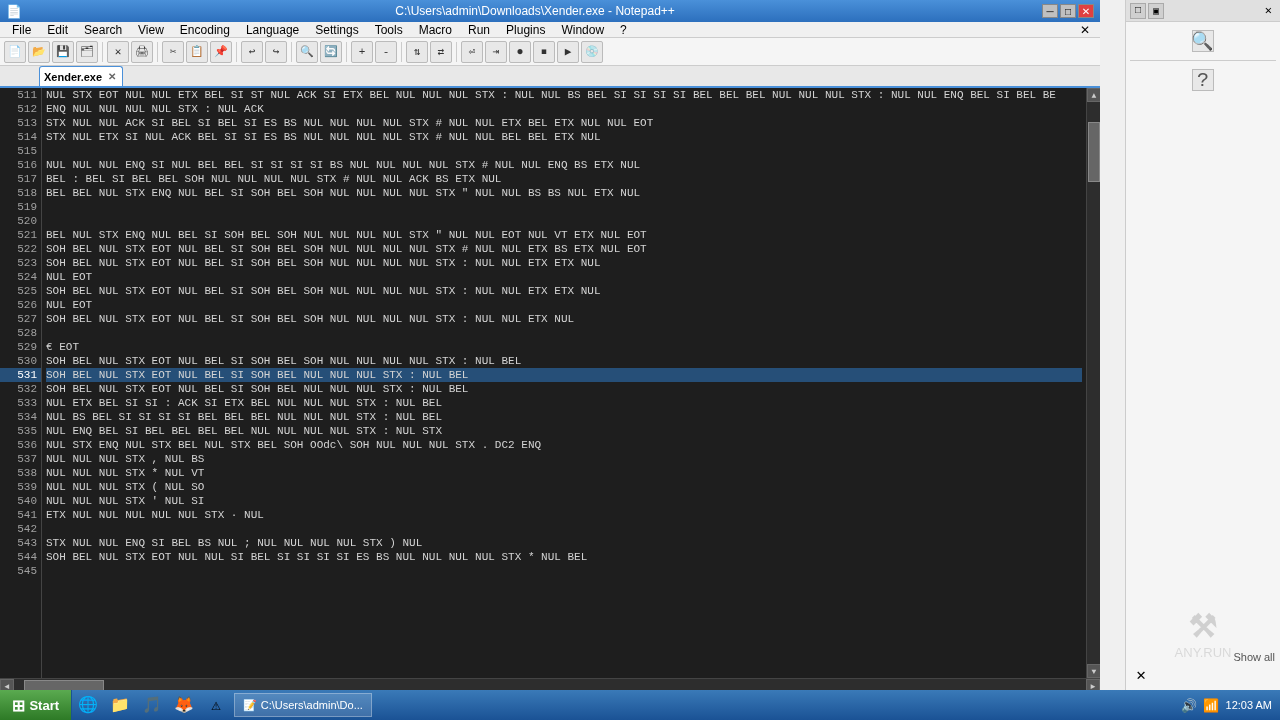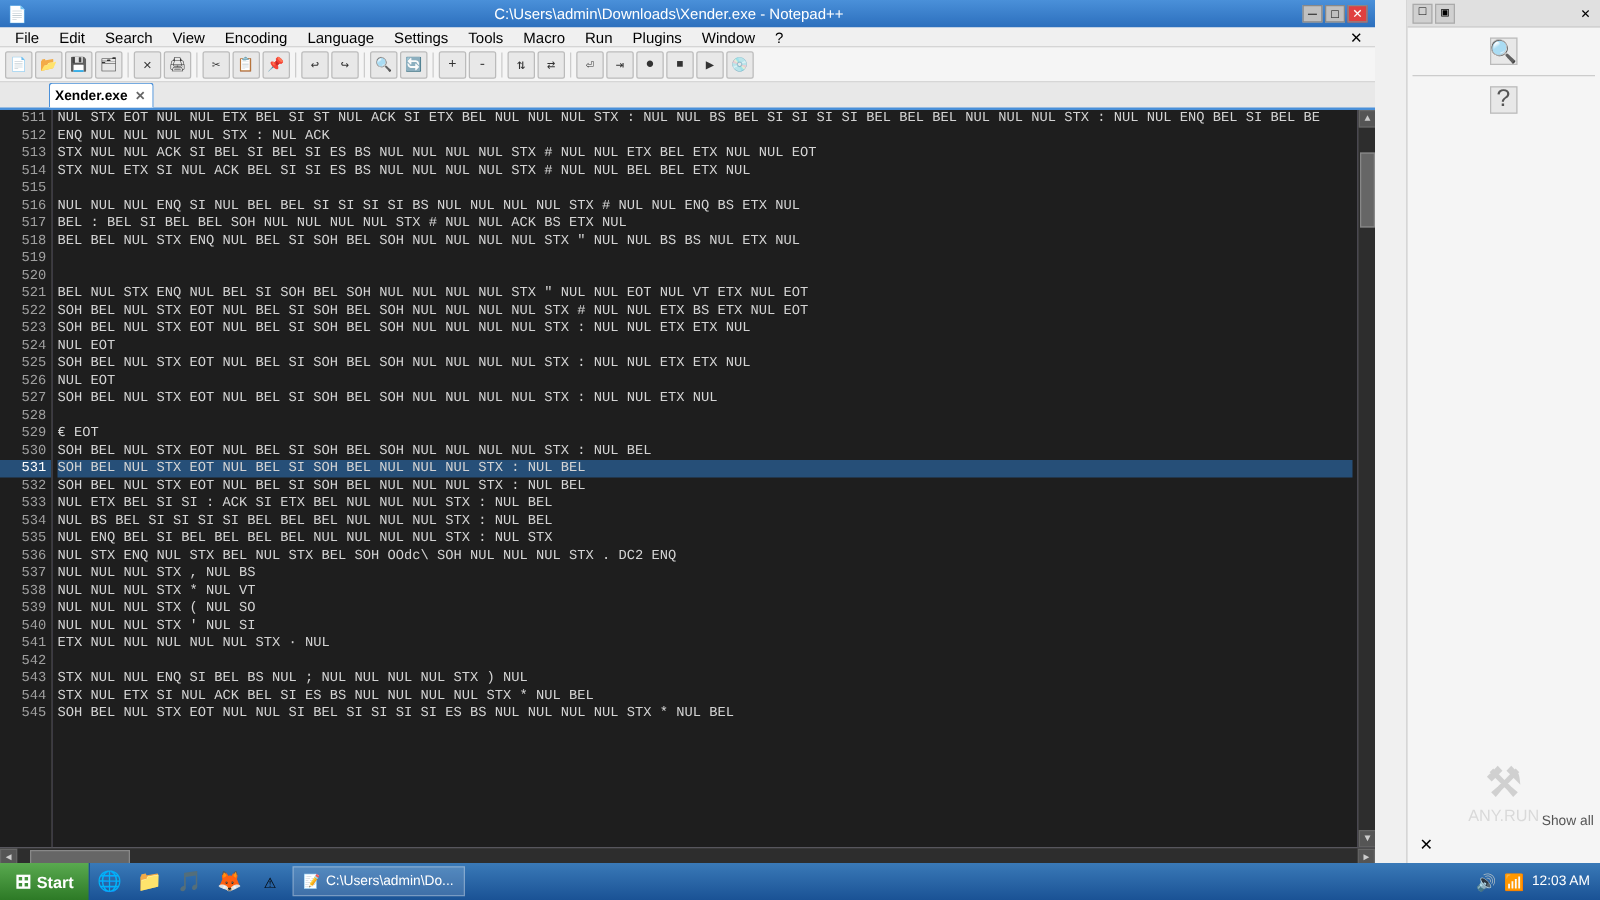--- a/index.html
+++ b/index.html
@@ -148,21 +148,21 @@
       display: flex;
       flex-direction: column;
       height: calc(720px - 22px - 22px - 28px - 22px - 22px);
       
       
     }
     #editor-wrapper {
       display: flex;
       flex: 1;
       overflow: hidden;
-      background: #c4b5fd;
+      background: #f97316;
     }
 
     
     #line-numbers {
       background: #1e1e1e;
       color: #ccc;
       width: 42px;
       min-width: 42px;
       padding: 0;
       font-size: 11px;
@@ -556,21 +556,20 @@
             <div class="code-line">NUL BS BEL SI SI SI SI BEL BEL BEL NUL NUL NUL STX : NUL BEL</div>
             <div class="code-line">NUL ENQ BEL SI BEL BEL BEL BEL NUL NUL NUL NUL STX : NUL STX</div>
             <div class="code-line">NUL STX ENQ NUL STX BEL NUL STX BEL SOH OOdc\ SOH NUL NUL NUL STX . DC2 ENQ</div>
             <div class="code-line">NUL NUL NUL STX , NUL BS</div>
             <div class="code-line">NUL NUL NUL STX * NUL VT</div>
             <div class="code-line">NUL NUL NUL STX ( NUL SO</div>
             <div class="code-line">NUL NUL NUL STX ' NUL SI</div>
             <div class="code-line">ETX NUL NUL NUL NUL NUL STX · NUL</div>
             <div class="code-line empty-line">&nbsp;</div>
             <div class="code-line">STX NUL NUL ENQ SI BEL BS NUL ; NUL NUL NUL NUL STX ) NUL</div>
-            <div class="code-line">STX NUL ETX SI NUL ACK BEL SI ES BS NUL NUL NUL NUL STX * NUL BEL</div>
             <div class="code-line">SOH BEL NUL STX EOT NUL NUL SI BEL SI SI SI SI ES BS NUL NUL NUL NUL STX * NUL BEL</div>
           </div>
 
         <div id="scrollbar-v">
           <div class="scrollbar-btn">▲</div>
           <div class="scrollbar-track">
             <div class="scrollbar-thumb"></div>
           </div>
           <div class="scrollbar-btn">▼</div>
         </div>

